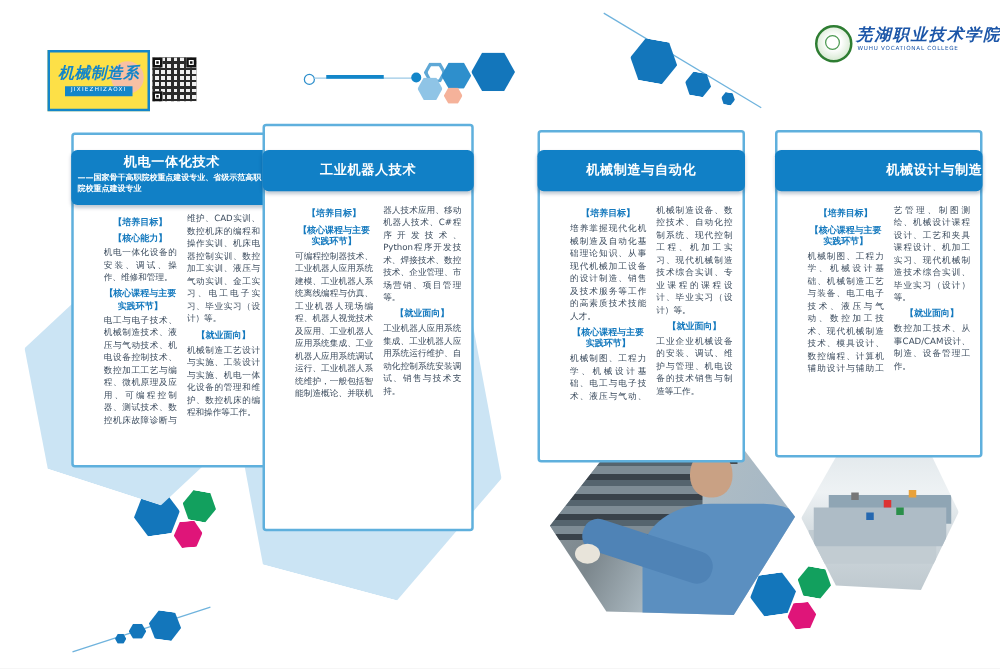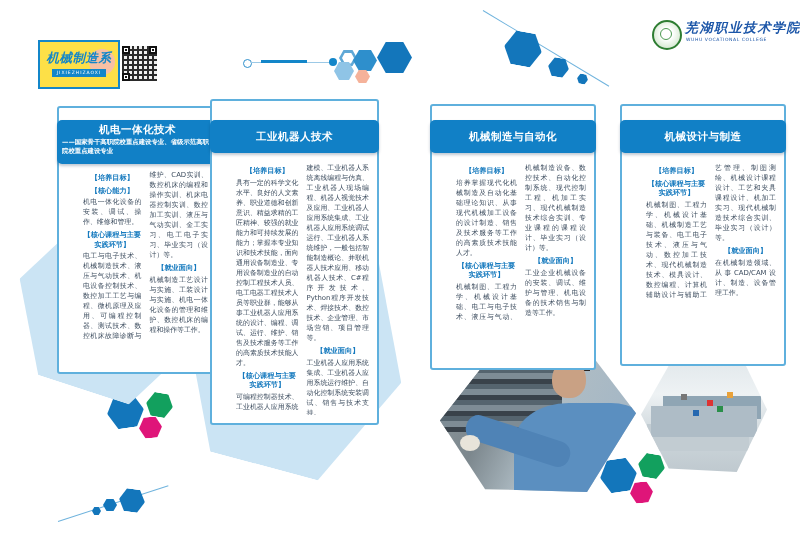--- a/index.html
+++ b/index.html
@@ -135,21 +135,20 @@
       <p>机械制造工艺设计与实施、工装设计与实施、机电一体化设备的管理和维护、数控机床的编程和操作等工作。</p>
     </div>
   </div>
 
   <div class="card" style="left:210px;top:99px;width:165px;height:322px;">
     <div class="card-header" style="top:19px;height:33px;">
       <div class="card-title" style="line-height:33px;">工业机器人技术</div>
     </div>
     <div class="card-body" style="top:62px;bottom:8px;">
       <h4>【培养目标】</h4>
-      <p>具有一定的科学文化水平、良好的人文素养、职业道德和创新意识、精益求精的工匠精神、较强的就业能力和可持续发展的能力；掌握本专业知识和技术技能，面向通用设备制造业、专用设备制造业的自动控制工程技术人员、电工电器工程技术人员等职业群，能够从事工业机器人应用系统的设计、编程、调试、运行、维护、销售及技术服务等工作的高素质技术技能人才。</p>
       <h4>【核心课程与主要实践环节】</h4>
       <p>可编程控制器技术、工业机器人应用系统建模、工业机器人系统离线编程与仿真、工业机器人现场编程、机器人视觉技术及应用、工业机器人应用系统集成、工业机器人应用系统调试运行、工业机器人系统维护，一般包括智能制造概论、并联机器人技术应用、移动机器人技术、C#程序开发技术、Python程序开发技术、焊接技术、数控技术、企业管理、市场营销、项目管理等。</p>
       <h4>【就业面向】</h4>
       <p>工业机器人应用系统集成、工业机器人应用系统运行维护、自动化控制系统安装调试、销售与技术支持。</p>
     </div>
   </div>
 
   <div class="card" style="left:430px;top:104px;width:162px;height:262px;">
     <div class="card-header" style="top:14px;height:33px;">
       <div class="card-title" style="line-height:33px;">机械制造与自动化</div>
@@ -159,28 +158,28 @@
       <p>培养掌握现代化机械制造及自动化基础理论知识、从事现代机械加工设备的设计制造、销售及技术服务等工作的高素质技术技能人才。</p>
       <h4>【核心课程与主要实践环节】</h4>
       <p>机械制图、工程力学、机械设计基础、电工与电子技术、液压与气动、机械制造设备、数控技术、自动化控制系统、现代控制工程、机加工实习、现代机械制造技术综合实训、专业课程的课程设计、毕业实习（设计）等。</p>
       <h4>【就业面向】</h4>
       <p>工业企业机械设备的安装、调试、维护与管理、机电设备的技术销售与制造等工作。</p>
     </div>
   </div>
 
   <div class="card" style="left:620px;top:104px;width:162px;height:258px;">
     <div class="card-header" style="top:14px;height:33px;">
-      <div class="card-title" style="line-height:33px;">机械设计与制造</div>
+      <div class="card-title" style="line-height:33px;text-align:right;">机械设计与制造</div>
     </div>
     <div class="card-body" style="top:57px;bottom:8px;">
       <h4>【培养目标】</h4>
       <h4>【核心课程与主要实践环节】</h4>
       <p>机械制图、工程力学、机械设计基础、机械制造工艺与装备、电工电子技术、液压与气动、数控加工技术、现代机械制造技术、模具设计、数控编程、计算机辅助设计与辅助工艺管理、制图测绘、机械设计课程设计、工艺和夹具课程设计、机加工实习、现代机械制造技术综合实训、毕业实习（设计）等。</p>
       <h4>【就业面向】</h4>
-      <p>在机械制造领域、从事CAD/CAM设计、制造、设备管理工作。</p>
+      <p>数控加工技术、从事CAD/CAM设计、制造、设备管理工作。</p>
     </div>
   </div>
 
   <div id="photo1" class="photo">
     <div class="equip"></div>
     <div class="shirt"></div>
     <div class="hair"></div>
     <div class="head"></div>
     <div class="arm"></div>
     <div class="glove"></div>

